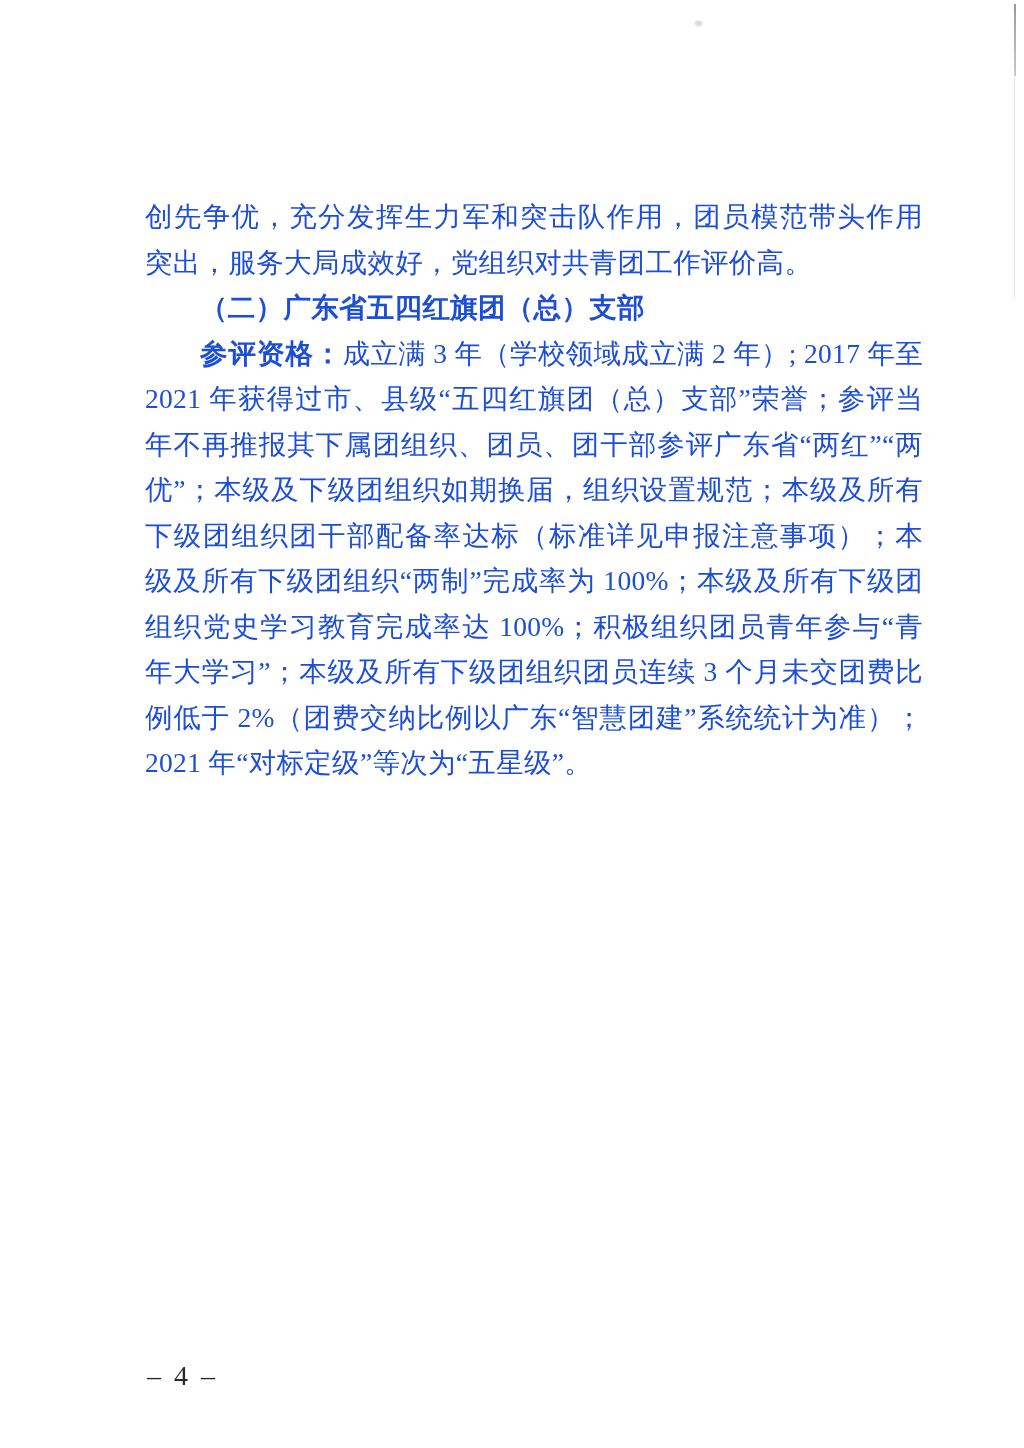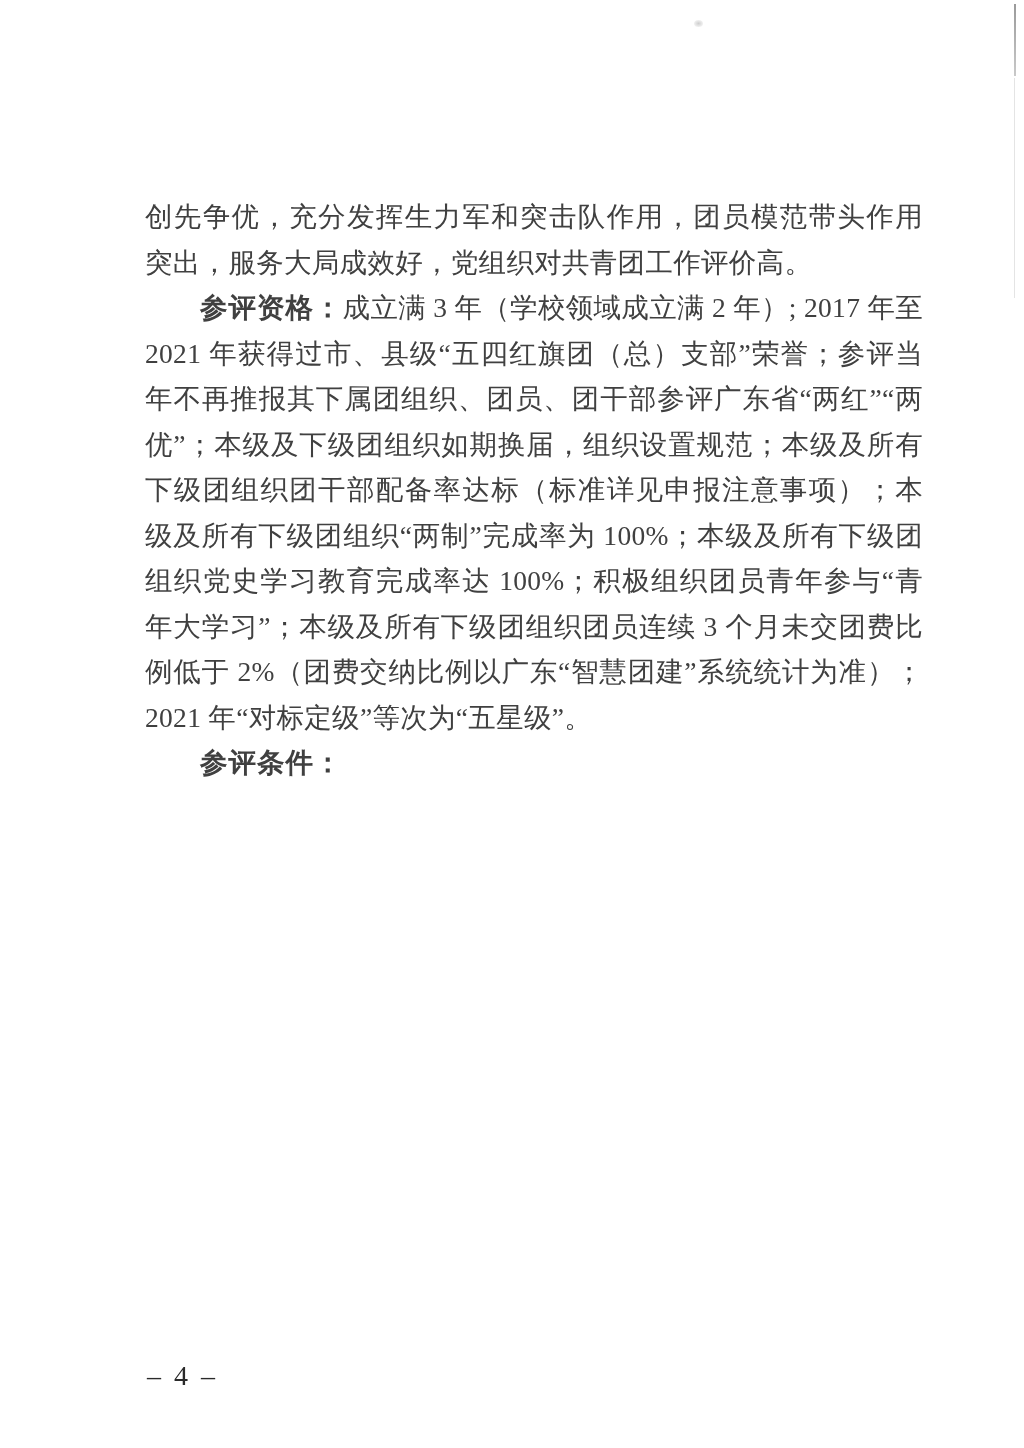--- a/index.html
+++ b/index.html
@@ -13,21 +13,21 @@
   }
   .text-block {
     position: absolute;
     left: 145px;
     top: 194px;
     width: 778px;
     font-family: "Liberation Serif", "DejaVu Serif", serif;
     font-size: 27.5px;
     line-height: 45.5px;
     letter-spacing: 0.3px;
-    color: #404040;
+    color: #1d4ed8;
     text-align: justify;
   }
   .para { margin: 0; text-justify: inter-character; }
   .indent { text-indent: 2em; }
   .indent-num { text-indent: 1.45em; }
   .lead { font-weight: bold; }
   .lead-kai { font-weight: bold; font-family: "Liberation Serif", "DejaVu Serif", serif; }
   .lead-hei { font-weight: bold; font-family: "Liberation Sans", "DejaVu Sans", sans-serif; letter-spacing: 1px; margin-top: 40px; }
   .section-heading { font-weight: bold; }
   .footer {
@@ -73,23 +73,23 @@
 
   <div class="scan-edge-line"></div>
   <div class="scan-edge-line-faint"></div>
   <div class="scan-speck"></div>
 
   <main class="text-block">
 
     <p class="para"><span>创先争优，充分发挥生力军和突击队作用，团员模范带头作用突出，服务大局成效好，党组织对共青团工作评价高。</span></p>
 
 
+    <p class="para indent section-heading"><span class="lead-kai">（二）广东省五四红旗团（总）支部</span></p>
 
     <p class="para indent"><span class="lead lead-hei">参评资格：</span><span>成立满 3 年（学校领域成立满 2 年）; 2017 年至 2021 年获得过市、县级“五四红旗团（总）支部”荣誉；参评当年不再推报其下属团组织、团员、团干部参评广东省“两红”“两优”；本级及下级团组织如期换届，组织设置规范；本级及所有下级团组织团干部配备率达标（标准详见申报注意事项）；本级及所有下级团组织“两制”完成率为 100%；本级及所有下级团组织党史学习教育完成率达 100%；积极组织团员青年参与“青年大学习”；本级及所有下级团组织团员连续 3 个月未交团费比例低于 2%（团费交纳比例以广东“智慧团建”系统统计为准）；2021 年“对标定级”等次为“五星级”。</span></p>
 
-    <p class="para indent"><span class="lead lead-hei">参评条件：</span></p>
 
 
   </main>
 
   <footer class="footer"><span>– 4 –</span></footer>
 
 </div>
 
 </body></html>

